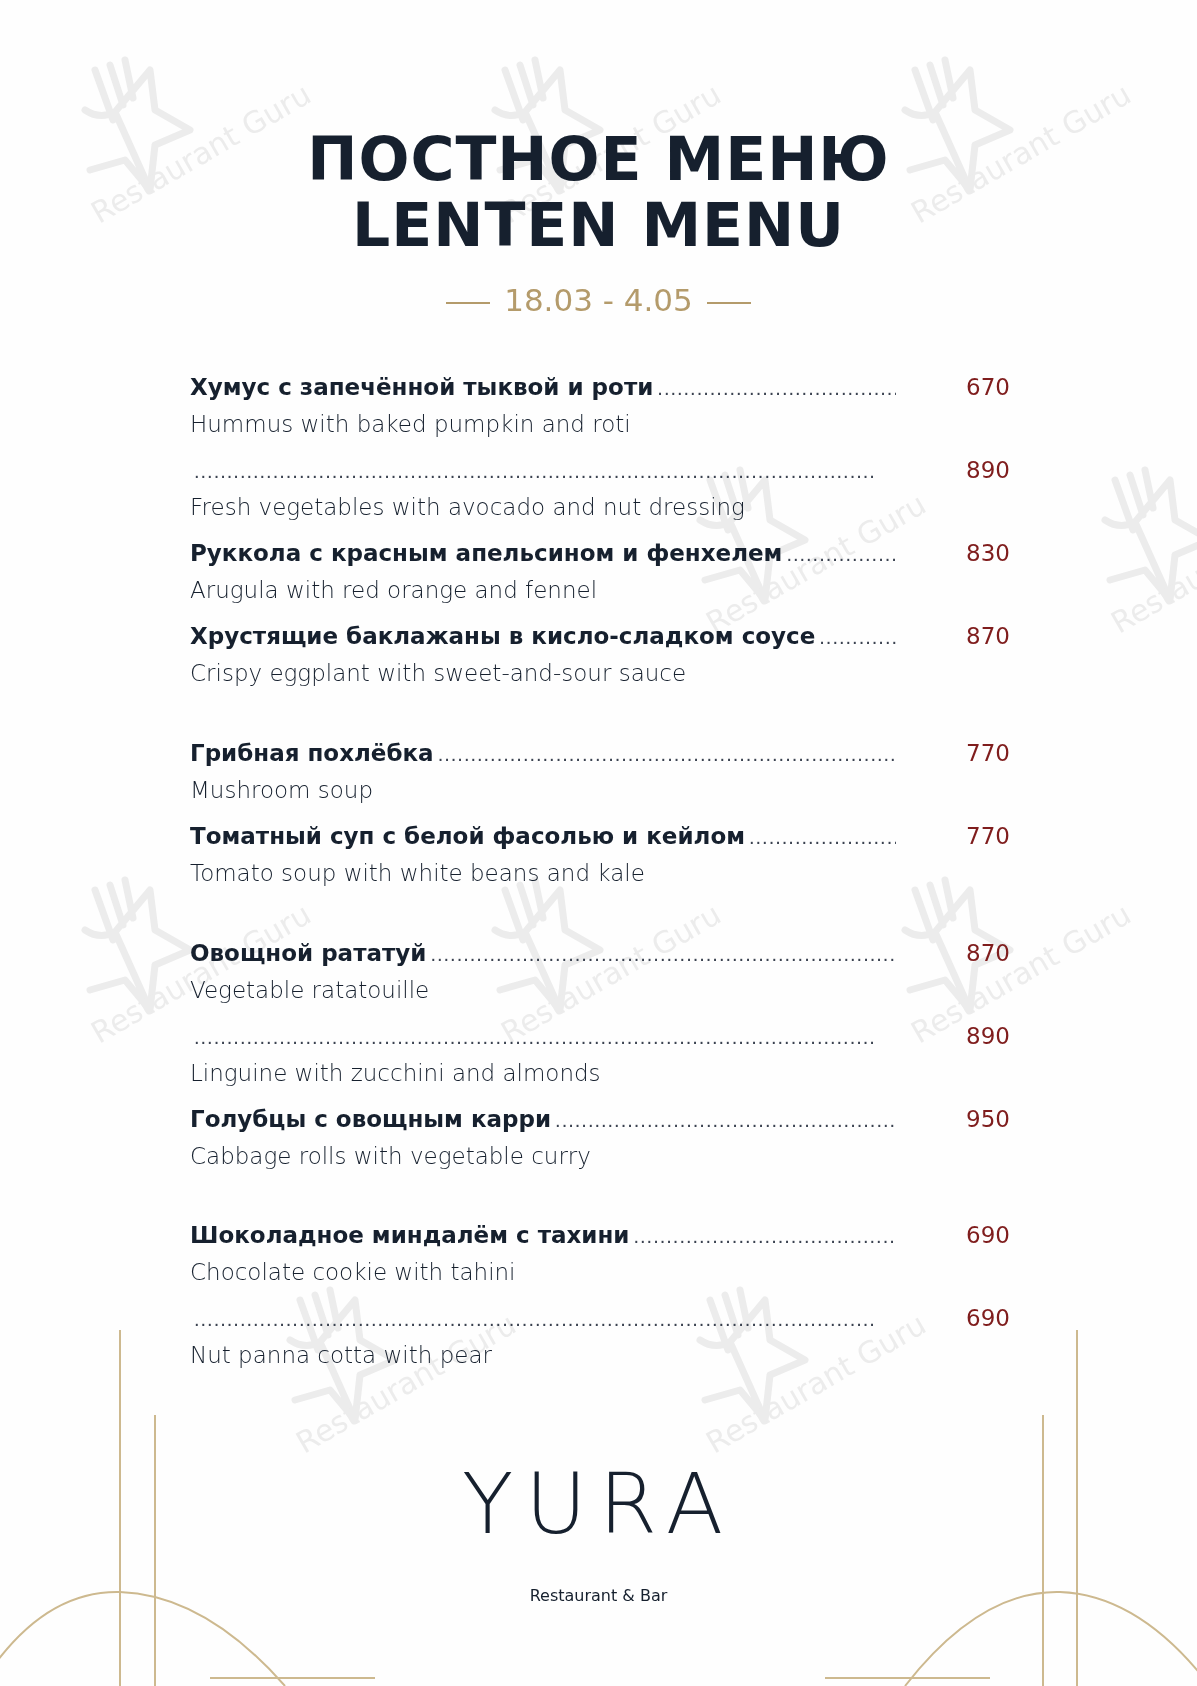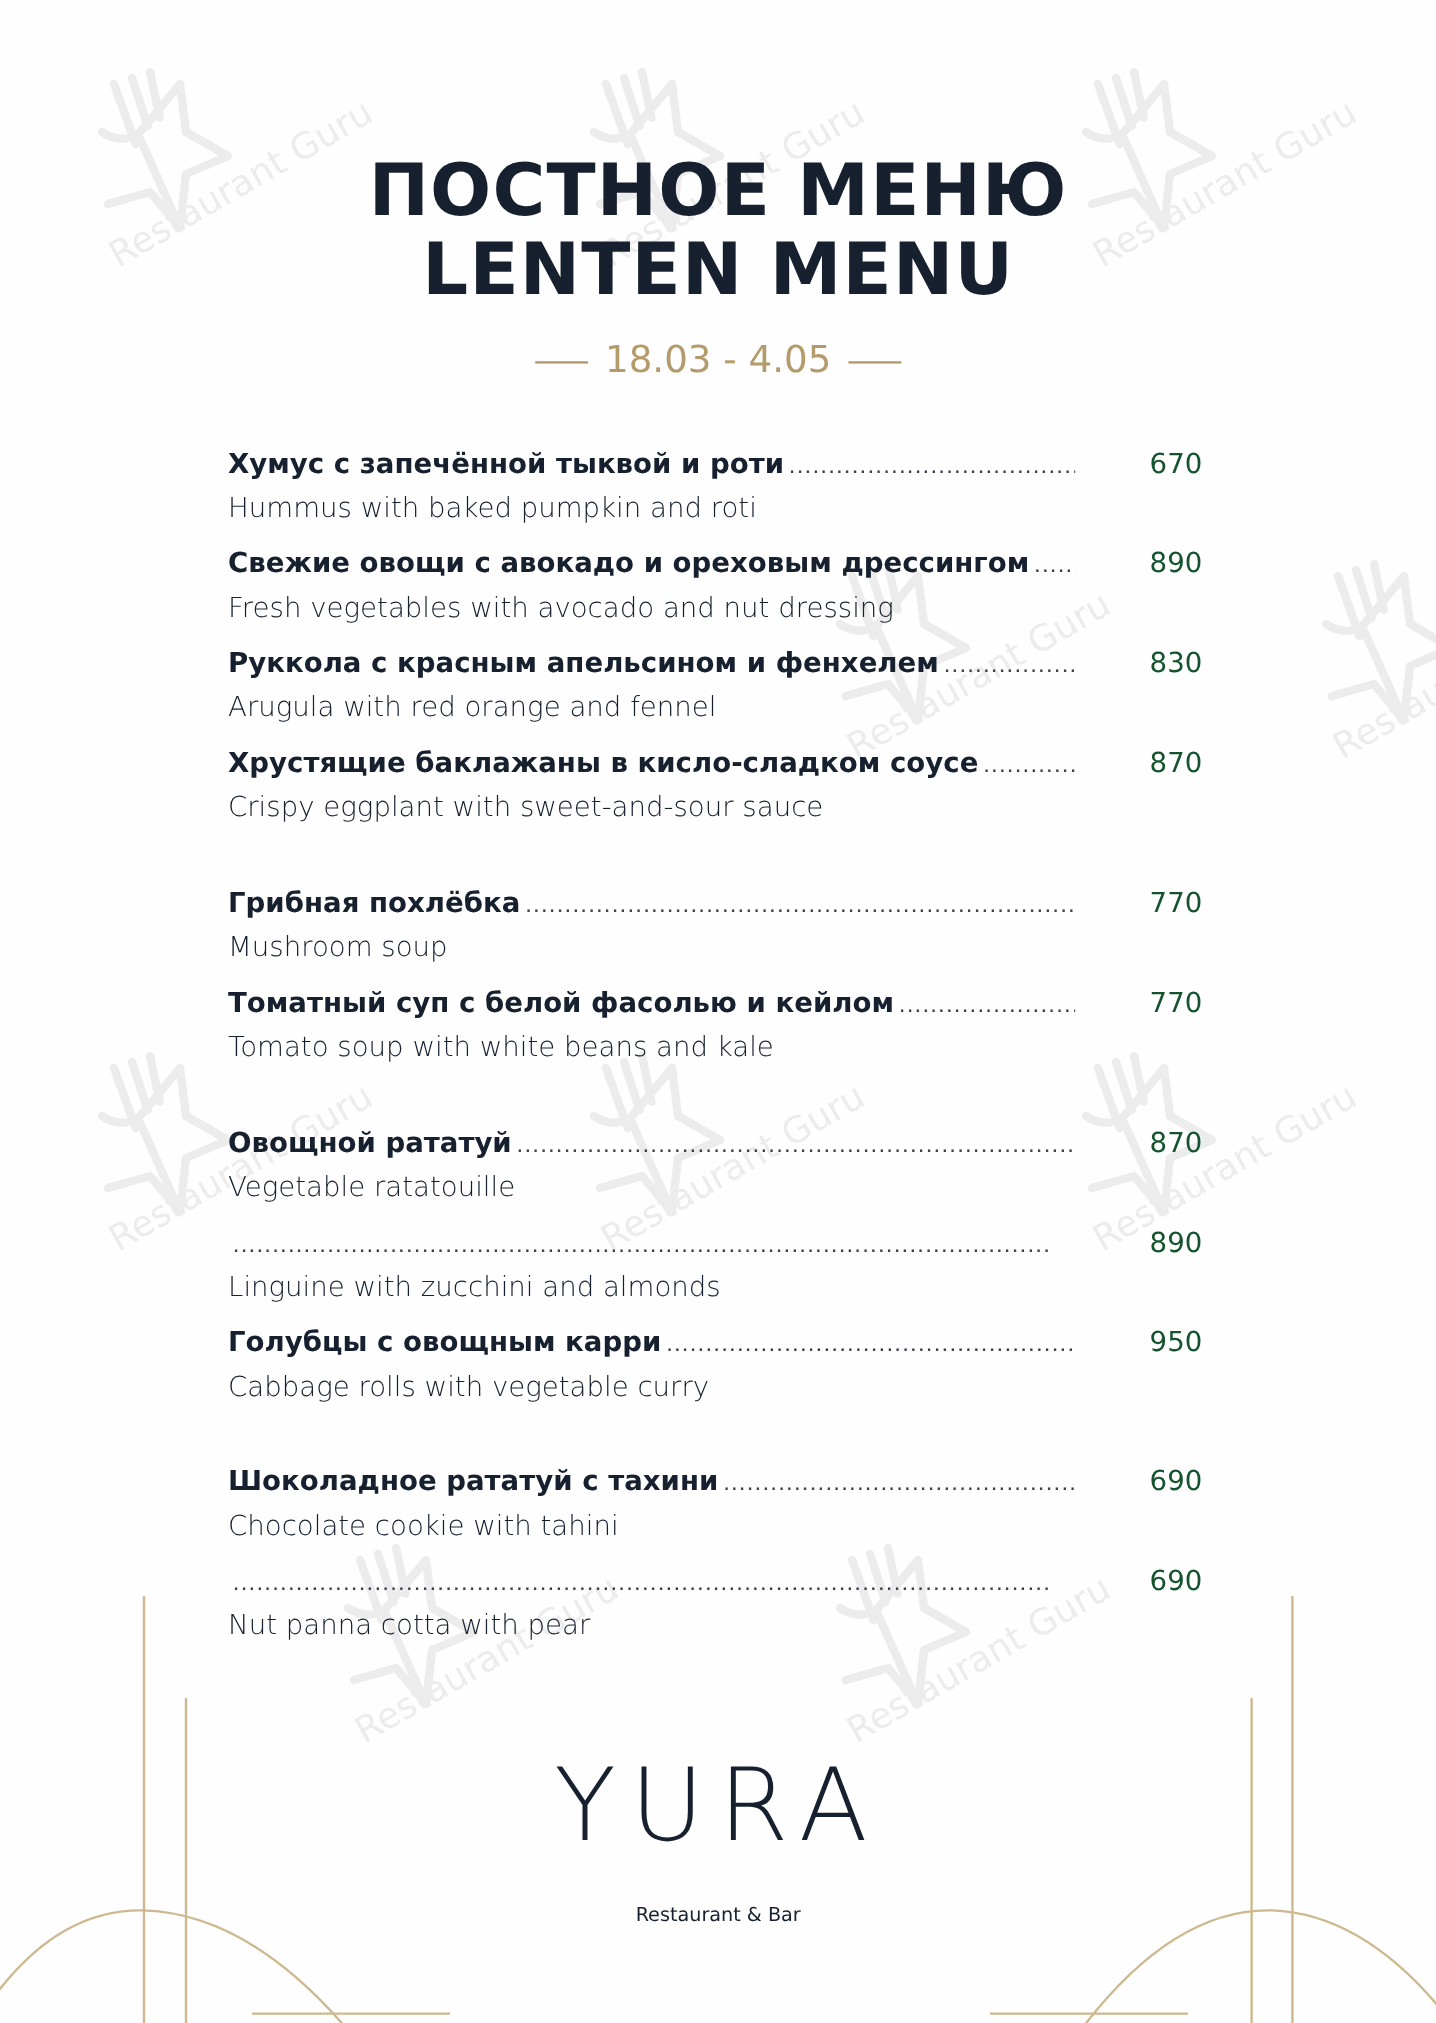--- a/index.html
+++ b/index.html
@@ -14,21 +14,21 @@
   .t1{top:126px;} .t2{top:192px;}
   .dates{position:absolute;top:282px;left:0;width:1197px;text-align:center;font-family:"DejaVu Sans",sans-serif;
        font-size:31px;color:#b49b6b;}
   .dates .dash{display:inline-block;width:44px;height:2px;background:#b49b6b;vertical-align:middle;margin:0 14px;}
   .item{position:absolute;left:190px;width:820px;}
   .item .row{display:flex;align-items:baseline;height:34px;}
   .item .ru{font-family:"DejaVu Sans",sans-serif;font-size:23px;color:#16202e;white-space:nowrap;font-weight:600;}
   .item .dots{flex:1;overflow:hidden;white-space:nowrap;font-size:20px;color:#3a4250;margin-left:4px;
        letter-spacing:1px;max-width:none;}
   .item .dots-wrap{flex:1;display:flex;overflow:hidden;margin-right:62px;}
-  .item .price{width:52px;text-align:left;font-family:"DejaVu Sans",sans-serif;font-size:23px;color:#14532d;}
+  .item .price{width:52px;text-align:right;font-family:"DejaVu Sans",sans-serif;font-size:23px;color:#7f1d1d;}
   .item .en{font-family:"DejaVu Sans",sans-serif;font-size:23px;color:#16202e;font-weight:300;line-height:32px;}
   .logo{position:absolute;top:1455px;left:0;width:1197px;text-align:center;font-family:"DejaVu Sans",sans-serif;
        font-size:84px;letter-spacing:12px;color:#16202e;font-weight:300;}
   .tagline{position:absolute;top:1554px;left:0;width:1197px;text-align:center;font-family:"DejaVu Sans",sans-serif;
        font-size:16px;color:#16202e;margin-top:32px;}
   .deco{position:absolute;left:0;top:0;pointer-events:none;}
 </style>
 </head>
 <body>
 
@@ -117,21 +117,20 @@
       <span class="ru">Хумус с запечённой тыквой и роти</span>
       <span class="dots-wrap">
         <span class="dots">........................................................................................................</span>
       </span>
       <span class="price">670</span>
     </div>
   <div class="en">Hummus with baked pumpkin and roti</div>
 </div>
 <div class="item" style="top:457px;">
   <div class="row">
-      <span class="ru">Свежие овощи с авокадо и ореховым дрессингом</span>
       <span class="dots-wrap">
         <span class="dots">........................................................................................................</span>
       </span>
       <span class="price">890</span>
     </div>
   <div class="en">Fresh vegetables with avocado and nut dressing</div>
 </div>
 <div class="item" style="top:540px;">
   <div class="row">
       <span class="ru">Руккола с красным апельсином и фенхелем</span>
@@ -199,21 +198,21 @@
       <span class="dots-wrap">
         <span class="dots">........................................................................................................</span>
       </span>
       <span class="price">950</span>
     </div>
   <div class="en">Cabbage rolls with vegetable curry</div>
 </div>
 
 <div class="item" style="top:1222px;">
   <div class="row">
-      <span class="ru">Шоколадное рататуй с тахини</span>
+      <span class="ru">Шоколадное миндалём с тахини</span>
       <span class="dots-wrap">
         <span class="dots">........................................................................................................</span>
       </span>
       <span class="price">690</span>
     </div>
   <div class="en">Chocolate cookie with tahini</div>
 </div>
 <div class="item" style="top:1305px;">
   <div class="row">
       <span class="dots-wrap">

